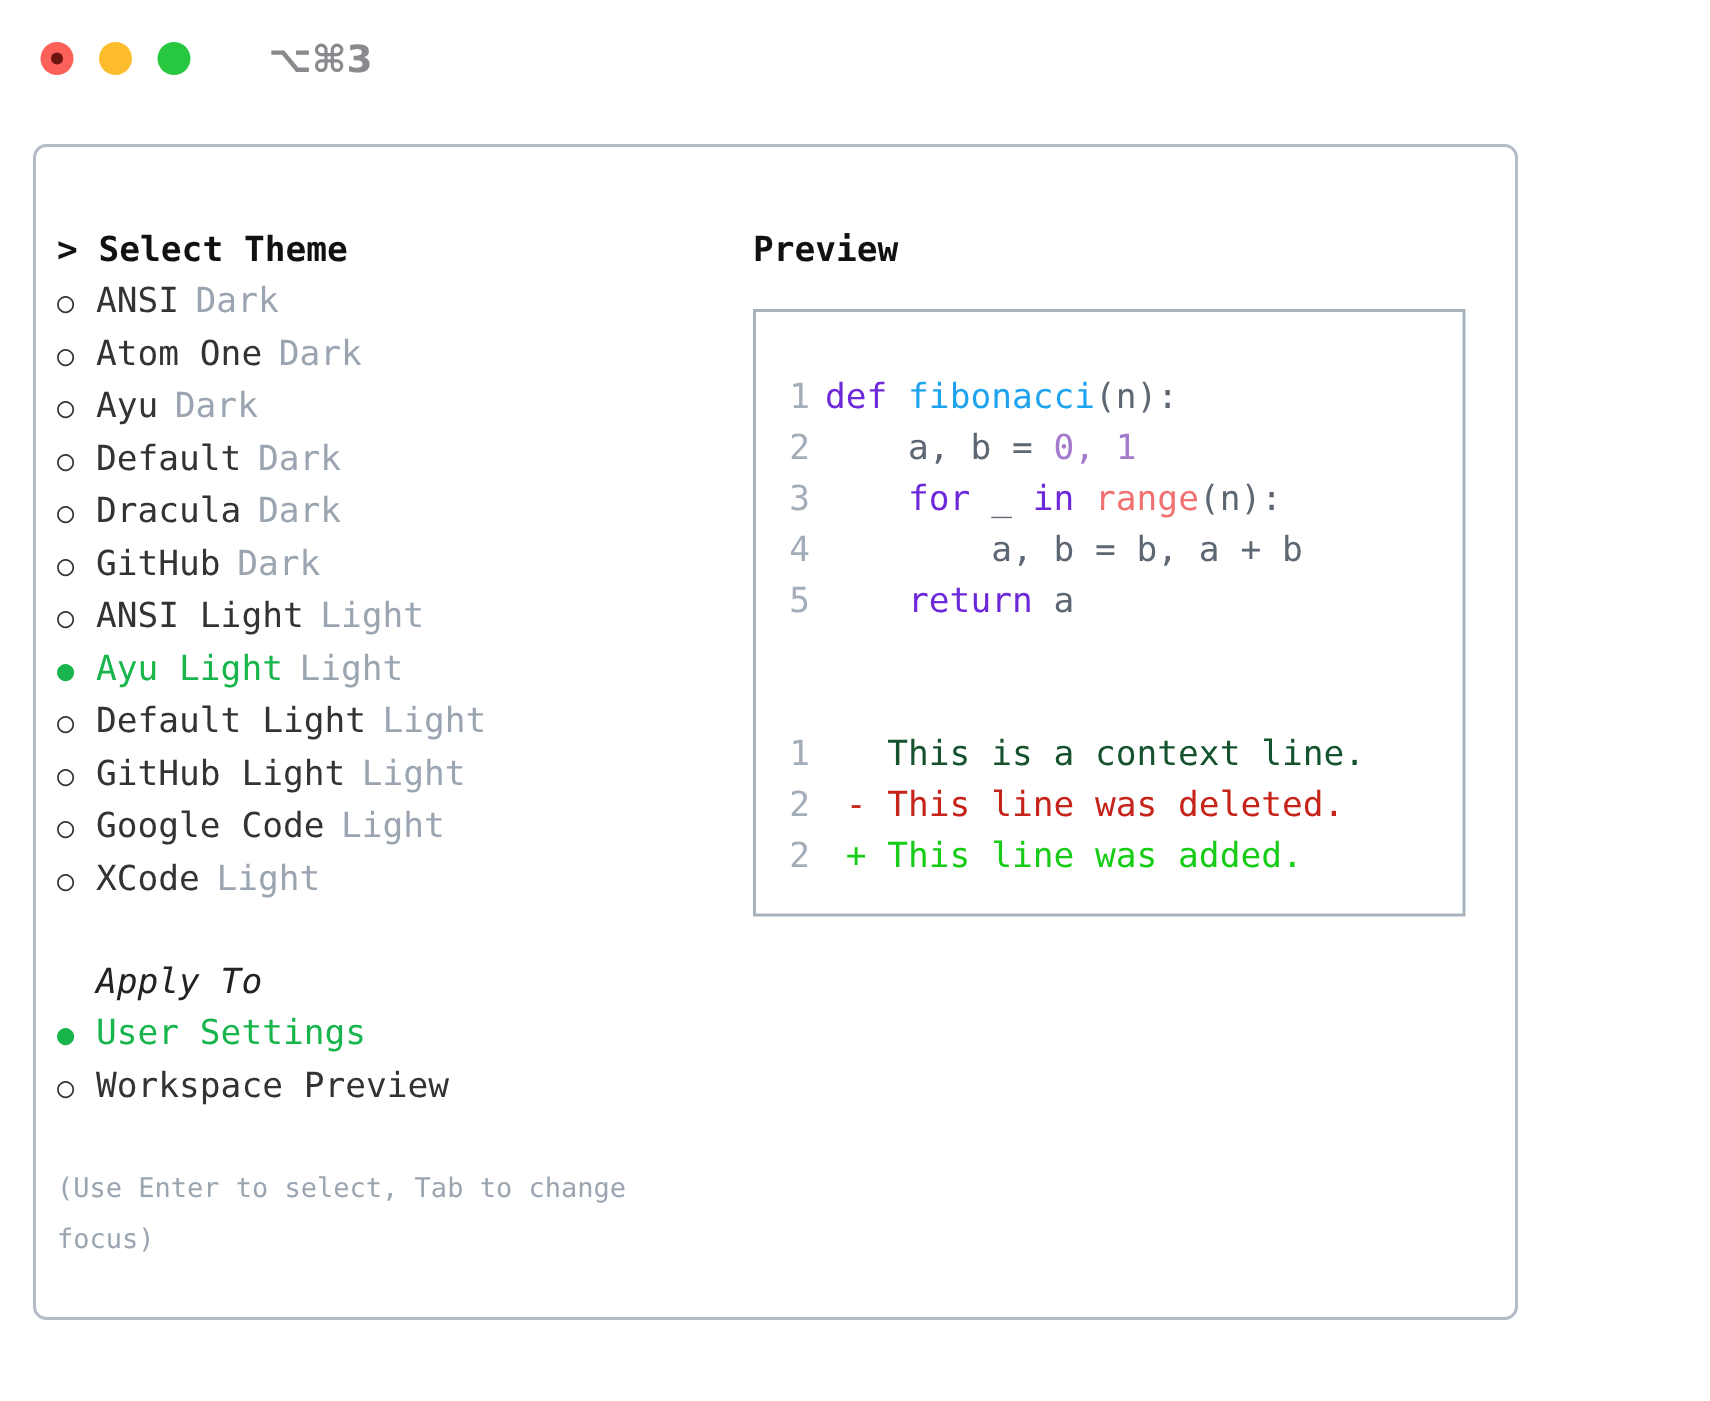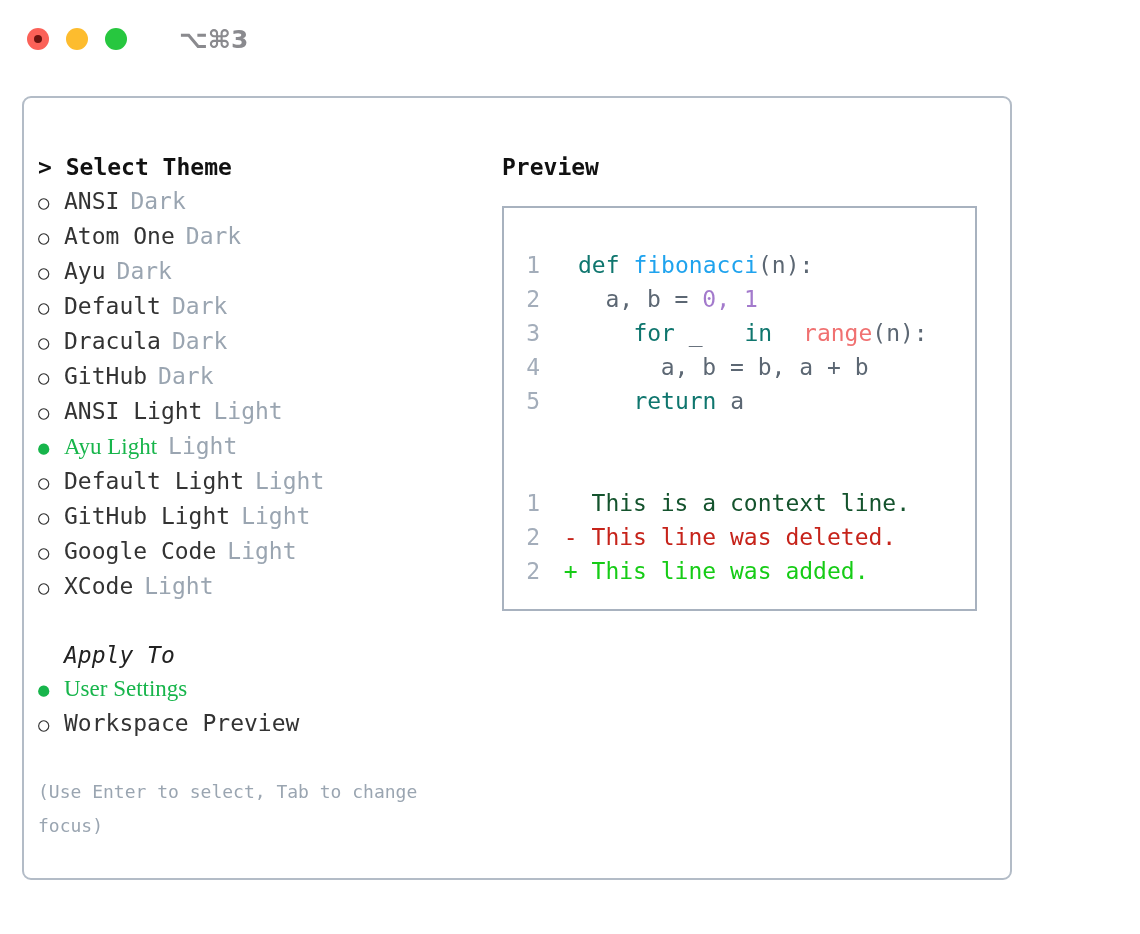--- a/index.html
+++ b/index.html
@@ -106,21 +106,21 @@
     width: 26px;
     flex: 0 0 26px;
     text-align: left;
     font-size: 19px;
     color: #333333;
   }
   .marker.sel {
     color: #17B54B;
   }
   .opt-label { color: #333333; }
-  .opt-row.selected .opt-label { color: #17B54B; font-family: Liberation Serif, serif; }
+  .opt-row.selected .opt-label { color: #17B54B; }
   .opt-kind {
     color: #9AA5B1;
     margin-left: 11px;
   }
   .group-head {
     font-size: 23px;
     line-height: 34px;
     color: #222222;
     white-space: pre;
     padding-left: 26px;
@@ -167,24 +167,24 @@
   .ln {
     display: inline-block;
     width: 46px;
     flex: 0 0 46px;
     text-align: right;
     color: #A3ADBA;
     padding-right: 10px;
     box-sizing: border-box;
   }
   .code-text { white-space: pre; }
-  .tok-kw   { color: #0f766e; margin-left: 28px; }
+  .tok-kw   { color: #6d28d9; }
   .tok-fn   { color: #1FA3EE; }
   .tok-num  { color: #A37ACC; }
-  .tok-fn2  { color: #F07171; margin-left: 17px; }
+  .tok-fn2  { color: #F07171; }
   .tok-pln  { color: #5C6773; }
   .blank-line { height: 34px; }
   .diff-ctx  { color: #14532d; }
   .diff-del  { color: #C6231A; }
   .diff-add  { color: #16CC16; }
 </style>
 </head>
 <body>
 
 <div class="window">

